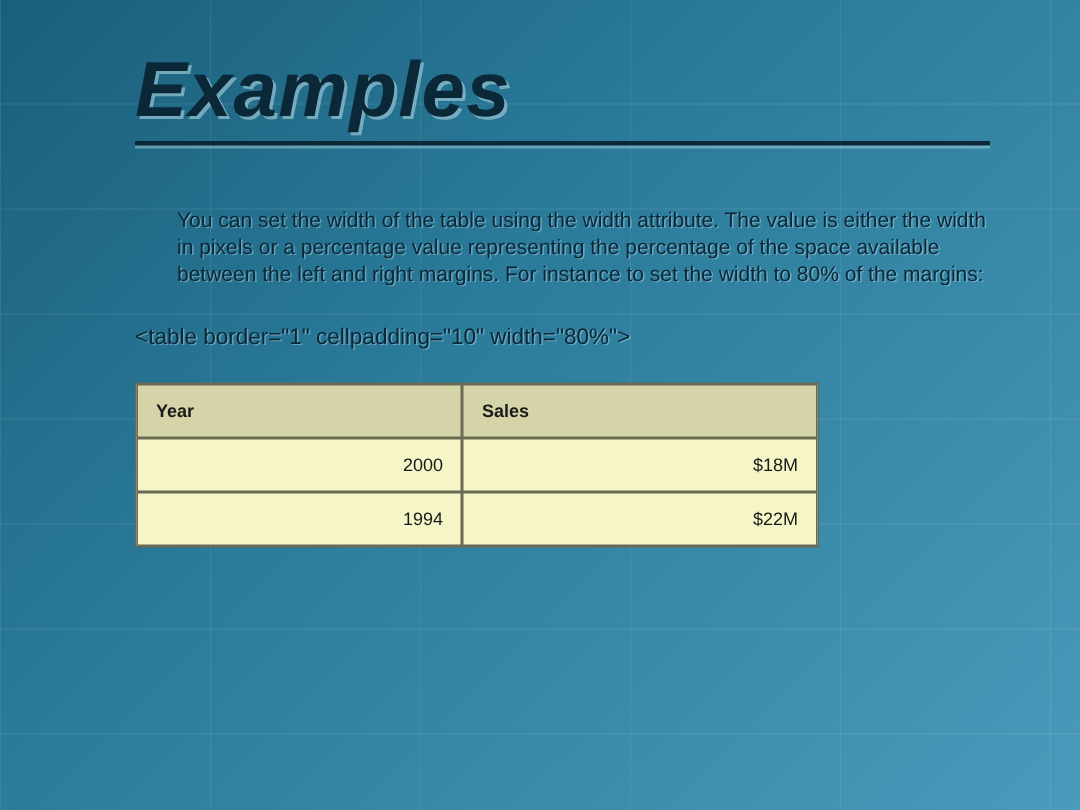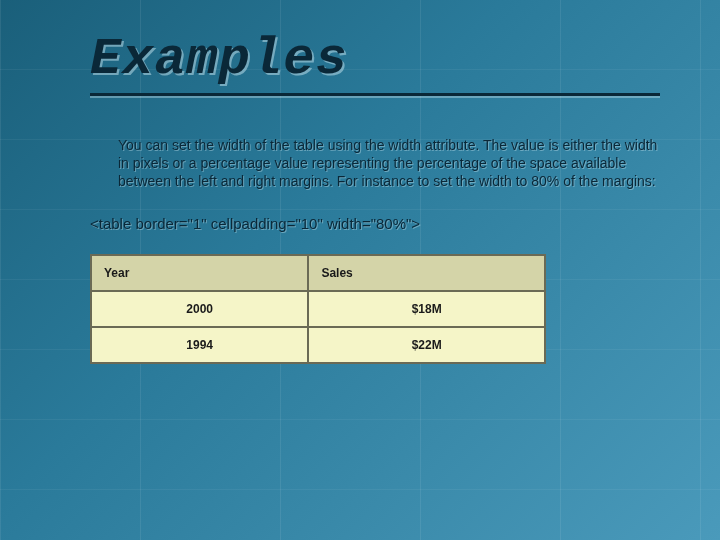--- a/index.html
+++ b/index.html
@@ -24,21 +24,21 @@
       linear-gradient(90deg, rgba(255,255,255,0.08) 1px, transparent 1px),
       linear-gradient(0deg, rgba(255,255,255,0.05) 1px, transparent 1px);
     background-size: 140px 100%, 100% 70px;
   }
   .slide {
     position: relative;
     padding: 30px 60px 30px 90px;
     height: 100%;
   }
   .title {
-    font-family: Liberation Mono, monospace;
+    font-family: Liberation Sans, sans-serif;
     font-size: 52px;
     font-weight: bold;
     font-style: italic;
     color: #0a2838;
     letter-spacing: 1px;
     text-shadow: 2px 2px 0 rgba(200,230,240,0.5);
     margin-bottom: 4px;
   }
   .title-underline {
     height: 3px;
@@ -73,23 +73,22 @@
   table.data {
     width: 80%;
     border-collapse: separate;
     border-spacing: 0;
     border: 1px solid #6a6a55;
   }
   table.data th, table.data td {
     border: 1px solid #6a6a55;
     padding: 10px 12px;
     font-size: 12px;
-    text-align: center;
+    text-align: right;
     color: #1a1a1a;
-    font-weight: bold;
   }
   table.data th {
     background: #d4d4a8;
     font-weight: bold;
     text-align: left;
   }
   table.data td {
     background: #f5f5c8;
   }
 </style>

